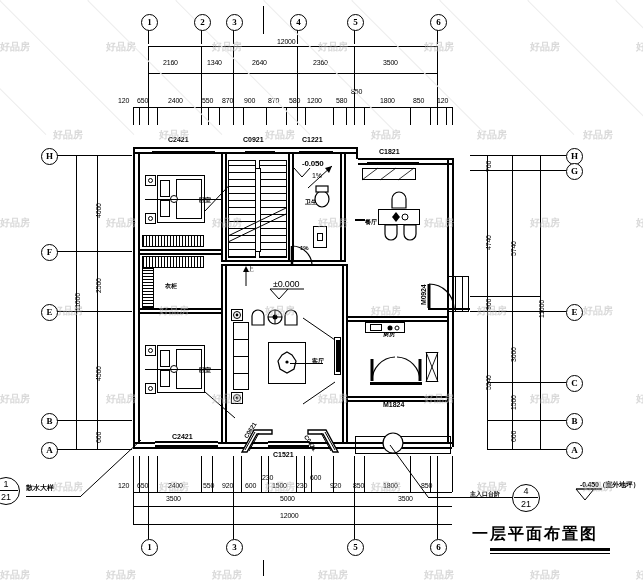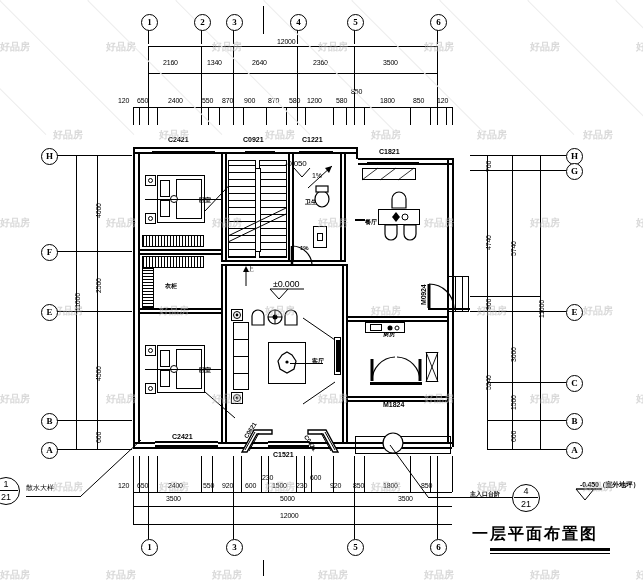--- a/index.html
+++ b/index.html
@@ -360,21 +360,21 @@
     <div class="lbl" style="left:305px;top:198px;font-size:6px;">卫生间</div>
 
     <svg style="left:314px;top:186px;width:16px;height:22px;">
       <ellipse cx="8" cy="13" rx="7" ry="8" fill="#fff" stroke="#000" stroke-width="1.2"></ellipse>
       <rect x="2" y="0" width="12" height="6" fill="#fff" stroke="#000" stroke-width="1.2"></rect>
     </svg>
 
     <div class="f" style="left:313px;top:226px;width:14px;height:22px;"></div>
     <div class="f" style="left:317px;top:233px;width:6px;height:8px;"></div>
 
-    <div class="dt" style="left:285px;top:160px;font-size:8px;">-0.050</div>
+    <div class="dt" style="left:302px;top:160px;font-size:8px;font-weight:bold;">-0.050</div>
     <svg style="left:294px;top:168px;width:18px;height:10px;">
       <polyline points="0,0 8,9 16,0" fill="none" stroke="#000" stroke-width="1"></polyline>
     </svg>
     <div class="dt" style="left:312px;top:172px;font-size:7px;">1%</div>
     <svg style="left:306px;top:166px;width:28px;height:24px;">
       <line x1="2" y1="22" x2="26" y2="0" stroke="#000" stroke-width="1"></line>
       <polygon points="26,0 19,2 23,7" fill="#000"></polygon>
     </svg>
 
     <svg style="left:292px;top:246px;width:22px;height:22px;">
@@ -629,21 +629,21 @@
       <line x1="0" y1="0" x2="34" y2="0" stroke="#000" stroke-width="1"></line>
     </svg>
   </div>
 
   <div>
     <div class="bub2" style="left:-8px;top:477px;">
       <div class="t">1</div>
       <div class="m"></div>
       <div class="b">21</div>
     </div>
-    <div class="cn" style="left:26px;top:483px;font-size:7px;font-weight:normal;">散水大样</div>
+    <div class="cn" style="left:26px;top:483px;font-size:7px;font-weight:bold;">散水大样</div>
     <div class="h" style="left:26px;top:496px;width:55px;"></div>
     <svg style="left:81px;top:440px;width:62px;height:57px;">
       <line x1="0" y1="56" x2="60" y2="0" stroke="#000" stroke-width="1"></line>
     </svg>
   </div>
 
   <div>
     <div class="bub2" style="left:512px;top:484px;">
       <div class="t">4</div>
       <div class="m"></div>

